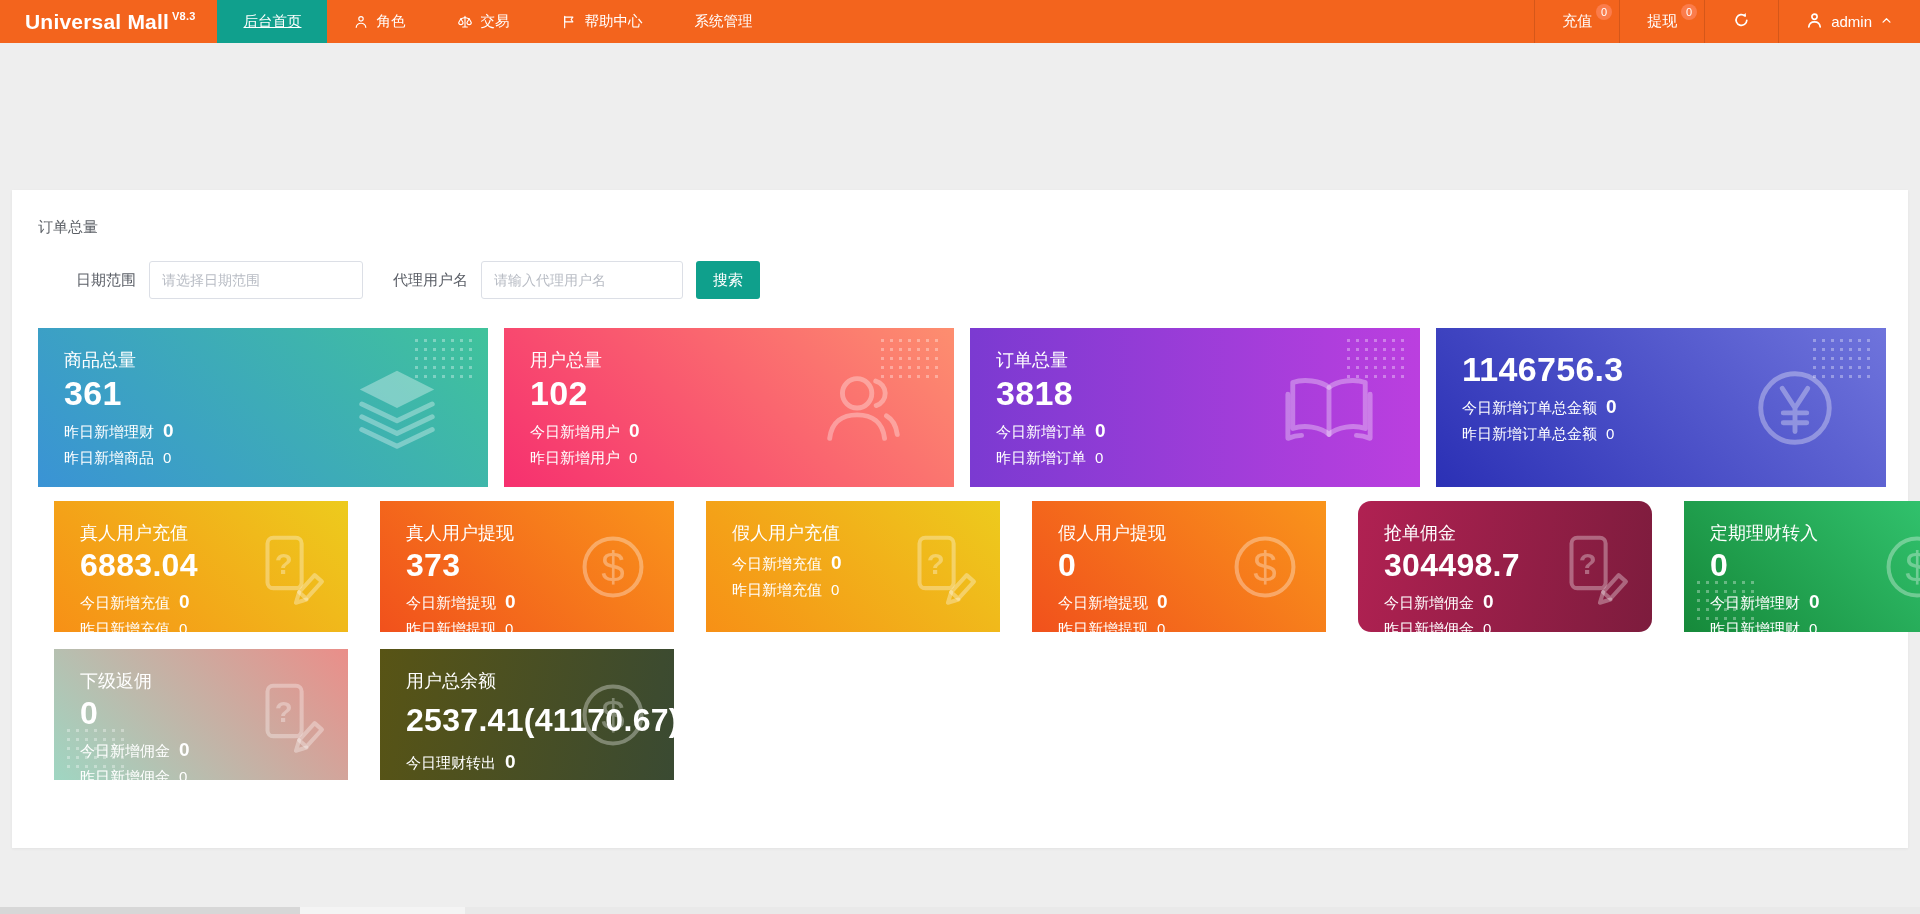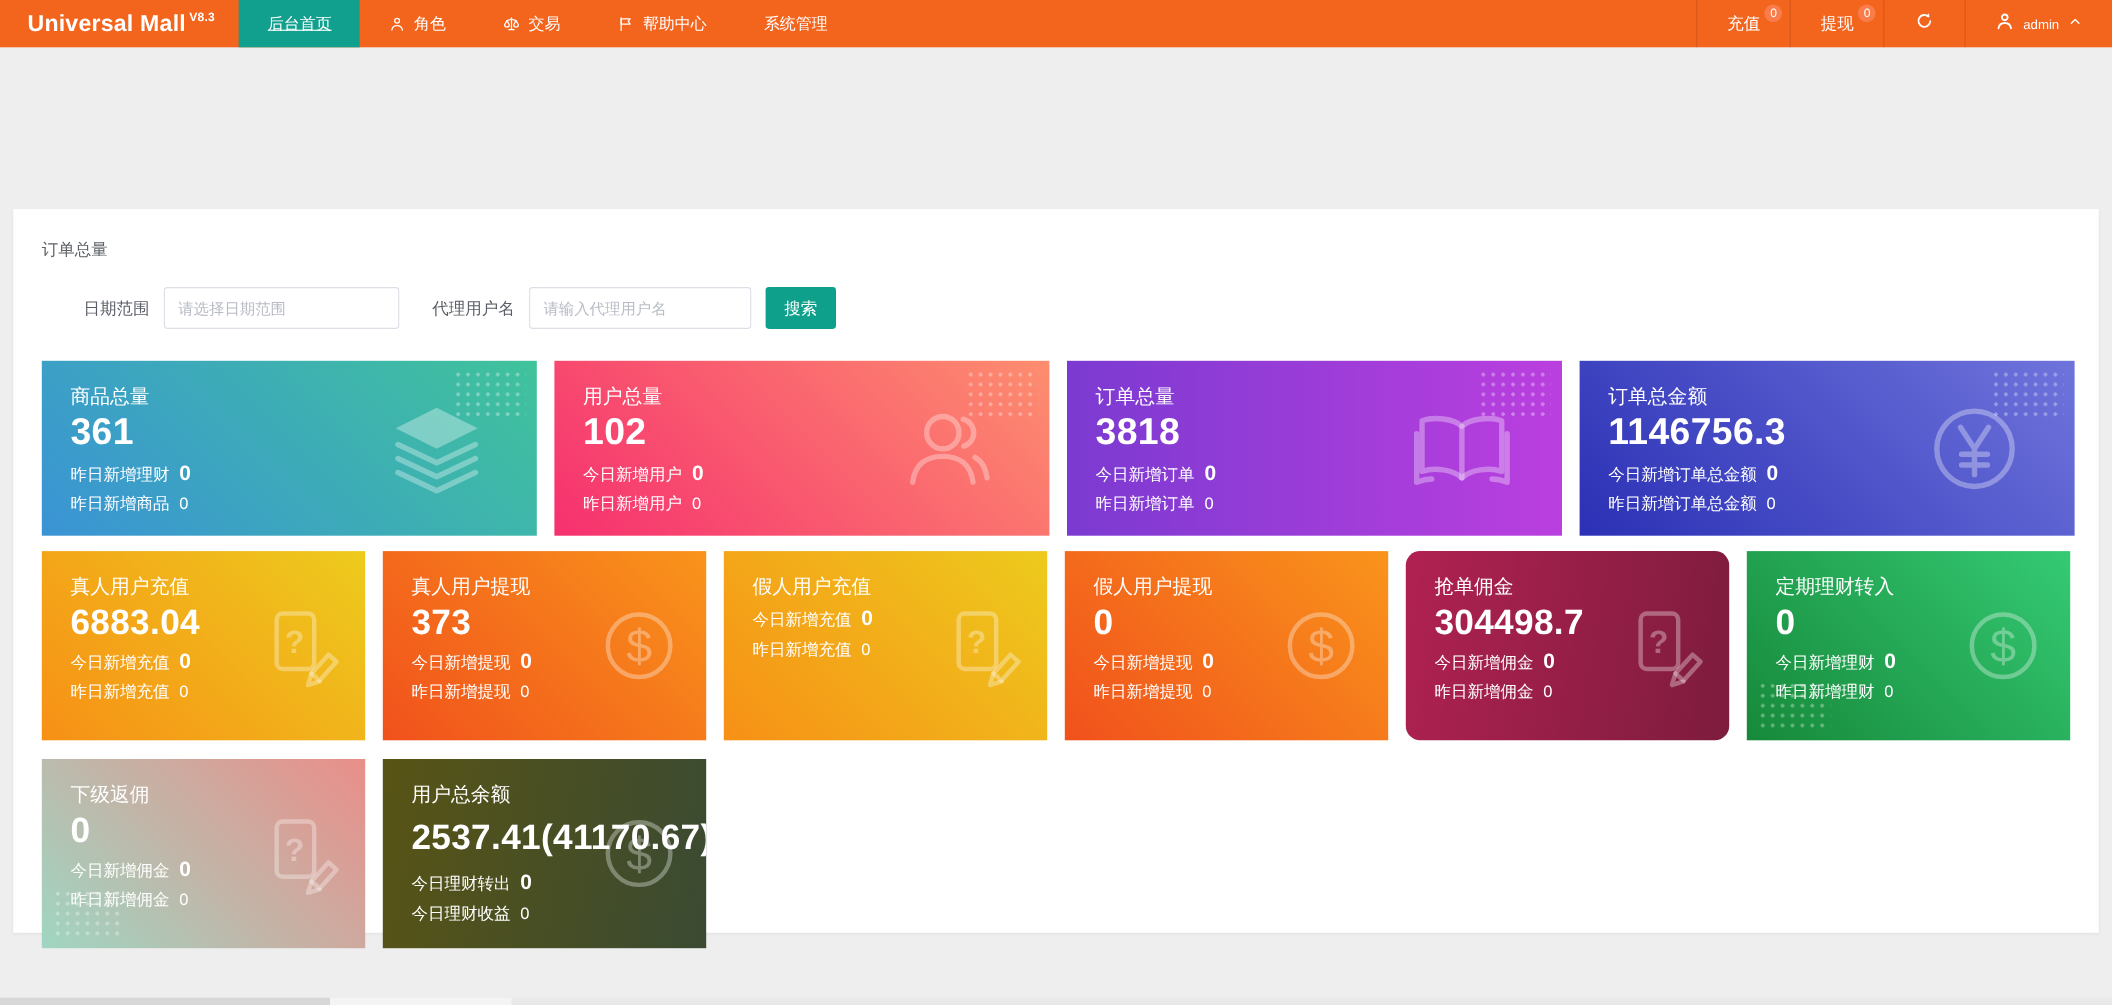--- a/index.html
+++ b/index.html
@@ -15,21 +15,21 @@
   .nav-item { display:flex; align-items:center; gap:7px; padding:0 26px; font-size:14.5px; cursor:pointer; }
   .nav-item.active { background:var(--active-bg,#10a08d);text-decoration:underline; }
   .nav-item svg { width:16px; height:16px; stroke:#fff; fill:none; stroke-width:1.7; stroke-linecap:round; stroke-linejoin:round; }
   .topbar-right { display:flex; align-items:stretch; }
   .h-cell { position:relative; display:flex; align-items:center; justify-content:center;
     border-left:1px solid rgba(0,0,0,.12); padding:0 27px; font-size:15px; cursor:pointer; }
   .badge { position:absolute; top:4px; right:7px; min-width:16px; height:16px; line-height:16px;
     background:var(--badge-bg,#fb7c4b); color:#fff; font-size:11px; border-radius:9px; text-align:center; padding:0 3px; }
   .h-cell svg { width:19px; height:19px; stroke:#fff; fill:none; stroke-width:2.1; stroke-linecap:round; stroke-linejoin:round; }
   .user-cell { gap:7px; padding:0 26px; }
-  .user-cell .uname { font-size:12px; }
+  .user-cell .uname { font-size:15px; }
   .user-cell svg.chev { width:15px; height:15px; stroke-width:2; }
 
   
   .panel { margin:147px 12px 0; height:658px; background:var(--panel-bg,#fff);
     padding:28px 26px 24px; box-shadow:0 1px 3px rgba(0,0,0,.05); }
   .panel-title { font-size:15px; font-weight:400; color:#5c6066; }
 
   .filters { display:flex; align-items:center; margin:24px 0 0 38px; }
   .filters label { font-size:15px; color:#5a5e66; margin-right:13px; }
   .filters input { height:38px; border:1px solid #dcdfe6; border-radius:3px; padding:0 12px;
@@ -40,21 +40,21 @@
   .btn-search { height:38px; width:64px; margin-left:3px; background:var(--btn-bg,#0fa08c); color:#fff;
     border:none; border-radius:3px; font-size:15px; cursor:pointer; font-family:inherit; }
 
   
   .cards { display:flex; gap:16px; }
   .cards.row1 { margin-top:29px; }
   .cards.row2 { margin-top:14px; }
   .cards.row3 { margin-top:17px; }
   .card { position:relative; color:#fff; overflow:hidden; flex:none; }
   .row1 .card { width:450px; height:159px; }
-  .row2 .card, .row3 .card { width:294px; height:172px; }
+  .row2 .card, .row3 .card { width:294px; height:131px;margin-left:16px; }
   .card-body { position:relative; padding:20px 0 0 26px; z-index:2; }
   .card-title { font-size:18px; }
   .card-value { font-size:34px; font-weight:700; margin-top:2px; line-height:1.15; letter-spacing:.3px; }
   .card-value.sm { font-size:22px; padding:7px 0 5px; }
   .row2 .card-value, .row3 .card-value { font-size:32px; }
   .card-line { margin-top:7px; font-size:15px; display:flex; align-items:baseline; gap:9px; }
   .card-line .v { font-size:15px; }
   .card-line .v.strong { font-size:19px; font-weight:700; }
   .card-icon { position:absolute; top:50%; transform:translateY(-50%); z-index:1; }
   .row1 .card-icon { right:44px; }
@@ -234,21 +234,20 @@
               <path d="M48 27c-8-7-26-9-37-5v47c11-4 29-2 37 6 8-8 26-10 37-6V22c-11-4-29-2-37 5z"></path>
               <path d="M48 27v48"></path>
               <path d="M6 34v45c5-2 9-3 14-3M90 34v45c-5-2-9-3-14-3"></path>
             </svg>
           </div>
   </div>
 
   <div class="card" style="background: linear-gradient(45deg, rgb(43, 48, 181), rgb(111, 116, 220));">
     <span class="dots tr"></span>
     <div class="card-body">
-      <div class="card-title">订单总金额</div>
       <div class="card-value">1146756.3</div>
       <div class="card-line">
         <span class="l">今日新增订单总金额</span>
         <span class="v strong">0</span>
       </div>
       <div class="card-line">
         <span class="l">昨日新增订单总金额</span>
         <span class="v">0</span>
       </div>
     </div>

